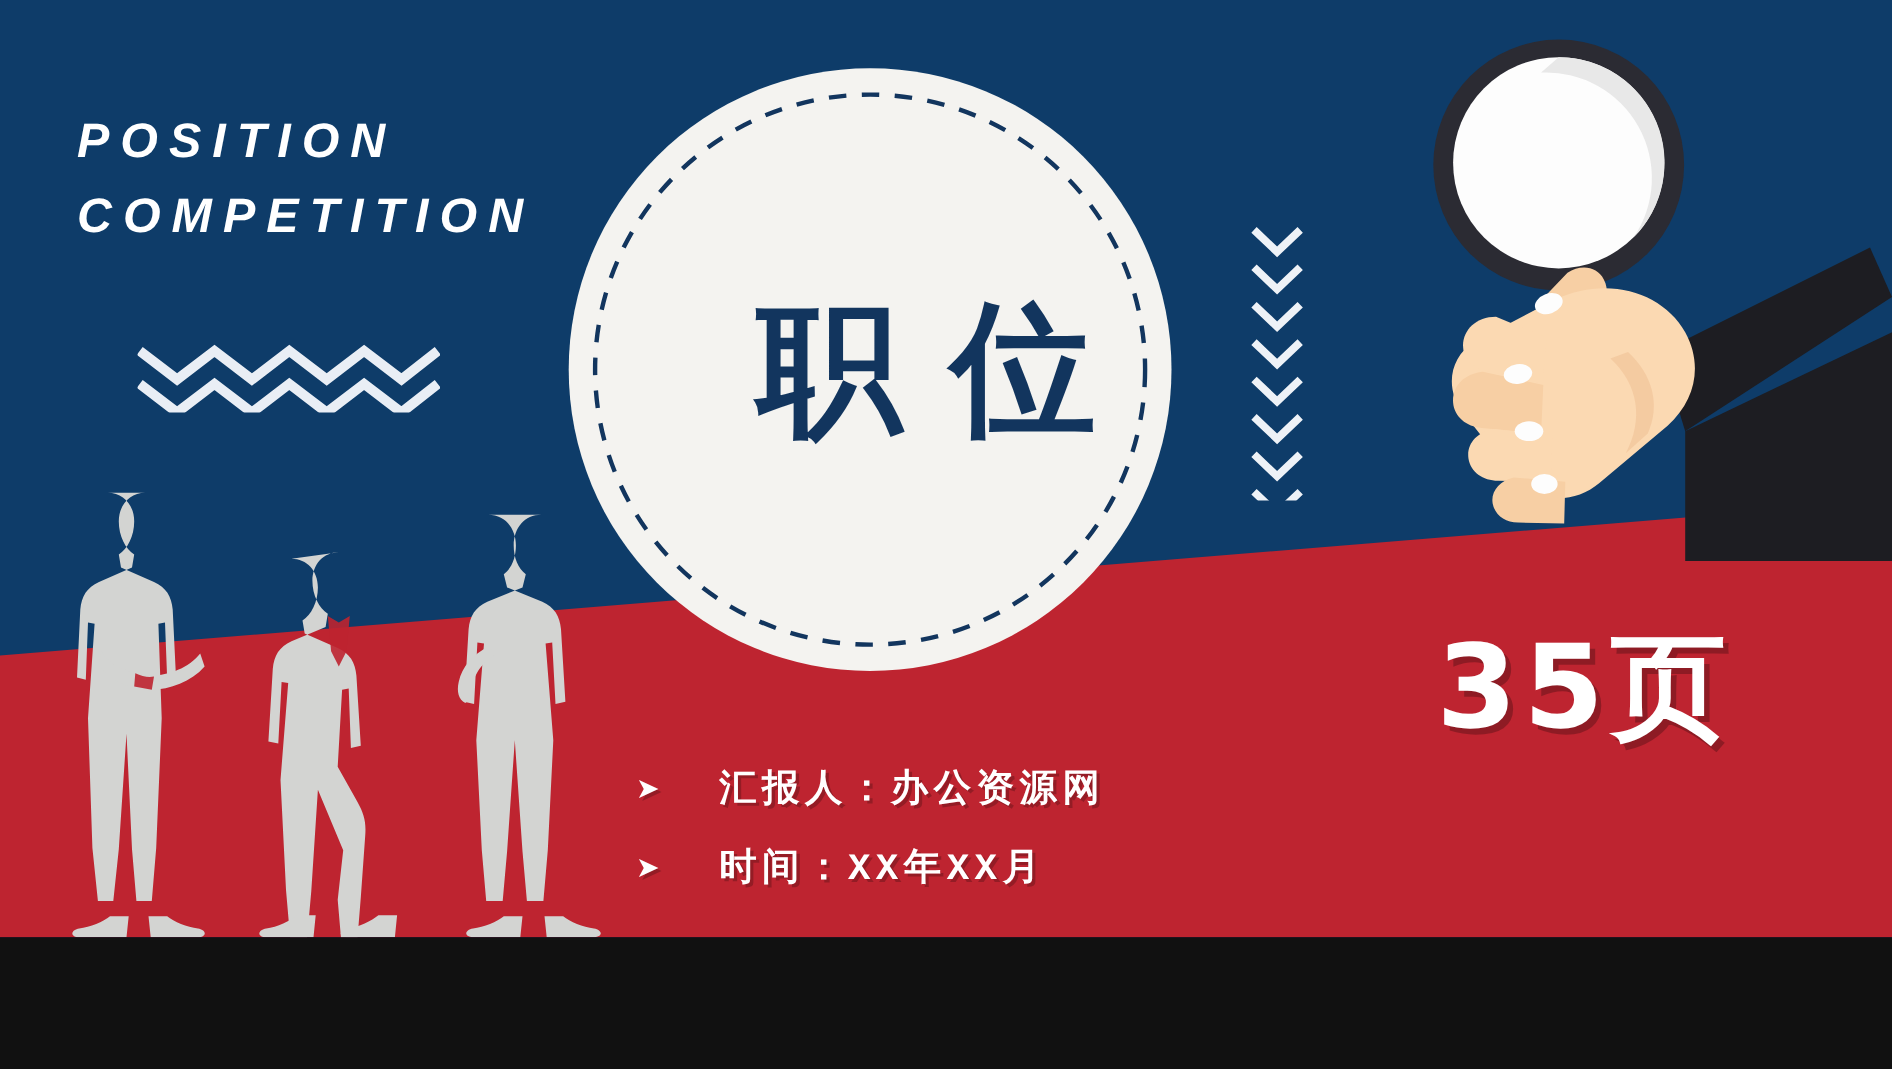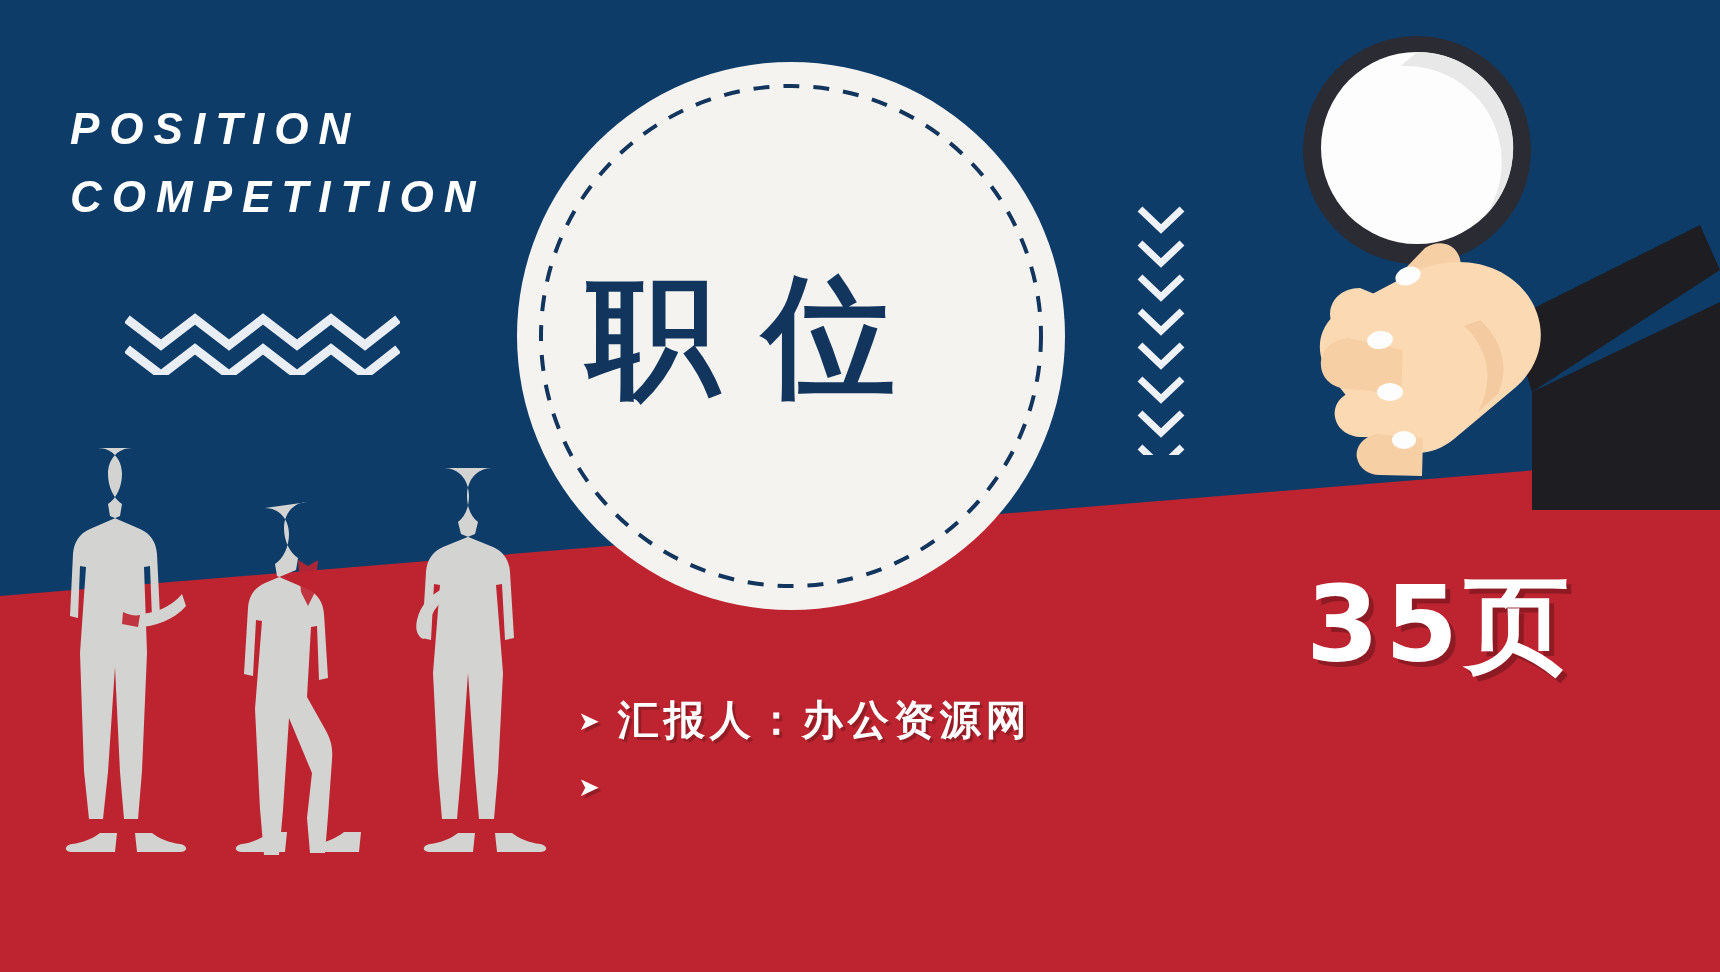--- a/index.html
+++ b/index.html
@@ -1,17 +1,17 @@
 <!DOCTYPE html>
 <html><head>
 <meta charset="utf-8">
 <style>
   html,body{margin:0;padding:0;background:#111;}
   #slide{
-    position:relative;width:1720px;height:972px;overflow:hidden;
+    position:relative;width:1720px;height:852px;overflow:hidden;
     background:#d946ef;
     font-family:"Liberation Sans","DejaVu Sans",sans-serif;
   }
   
   .bg-navy{position:absolute;inset:0;background:#0e3c69;}
   .bg-red{
     position:absolute;left:0;top:0;width:1720px;height:972px;
     background:#be2430;
     clip-path:polygon(0 596px, 1720px 455px, 1720px 972px, 0 972px);
   }
@@ -29,43 +29,43 @@
   
   .circle{
     position:absolute;left:517px;top:62px;width:548px;height:548px;
     border-radius:50%;background:#f4f3f0;
   }
   .circle-dash{
     position:absolute;left:517px;top:62px;width:548px;height:548px;
     pointer-events:none;
   }
   .title-cn{
-    position:absolute;left:543px;top:62px;width:548px;height:548px;
-    display:flex;flex-direction:column;align-items:flex-start;justify-content:center;
+    position:absolute;left:492px;top:62px;width:548px;height:548px;
+    display:flex;flex-direction:column;align-items:flex-end;justify-content:center;
     color:#12355e;font-weight:bold;letter-spacing:0px;
   }
   .title-cn .row{
     font-size:132px;line-height:150px;white-space:nowrap;
     font-family:"DejaVu Sans","Liberation Sans",sans-serif;
     letter-spacing:44px;text-indent:44px;
   }
   
   .chevcol{position:absolute;left:1126px;top:205px;width:70px;height:250px;}
   
   .mag{position:absolute;left:1180px;top:20px;width:540px;height:490px;}
   
   .bullets{position:absolute;left:578px;top:693px;width:520px;}
   .bline{
     display:flex;align-items:center;gap:18px;margin-bottom:26px;
     color:#ffffff;font-weight:bold;white-space:nowrap;
     text-shadow:3px 3px 0 rgba(0,0,0,.22);
   }
   .barrow{font-size:26px;line-height:1;color:#ffffff;text-shadow:3px 3px 0 rgba(0,0,0,.22);}
-  .btext{font-size:41px;letter-spacing:5px;
-         font-family:Liberation Mono, monospace;}
+  .btext{font-size:34px;letter-spacing:5px;
+         font-family:Liberation Mono, monospace;margin-left:36px;}
   
   .pages{
     position:absolute;left:1155px;top:565px;width:420px;
     text-align:center;color:#ffffff;font-weight:bold;
     font-family:"DejaVu Sans","Liberation Sans",sans-serif;
     text-shadow:5px 5px 0 rgba(0,0,0,.25);
   }
   .pages .p1{font-size:105px;line-height:120px;letter-spacing:6px;display:block;text-align:right;}
   .pages .p2{font-size:100px;line-height:118px;letter-spacing:6px;display:block;}
 </style>
@@ -157,20 +157,21 @@
     </g>
   </svg>
 
   <div class="bullets">
     <div class="bline">
       <span class="barrow">➤</span>
       <span class="btext">汇报人：办公资源网</span>
     </div>
     <div class="bline">
       <span class="barrow">➤</span>
+      <span class="btext">时间：XX年XX月</span>
     </div>
   </div>
 
   <div class="pages">
     <span class="p1">35页</span>
   </div>
 
 </div>
 
 </body></html>

